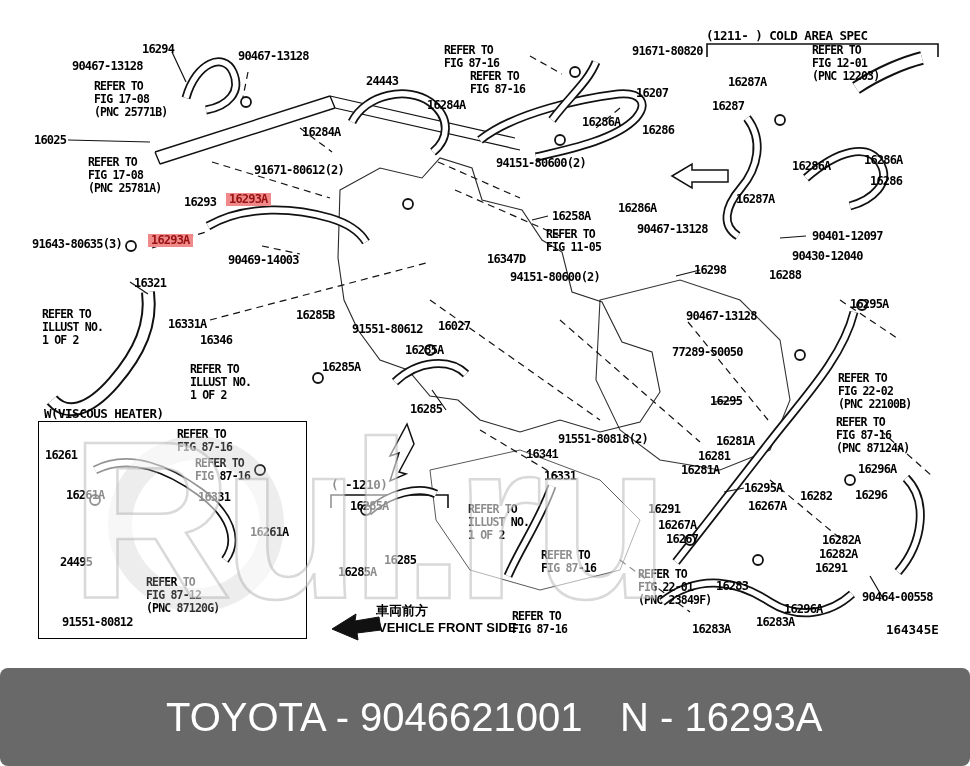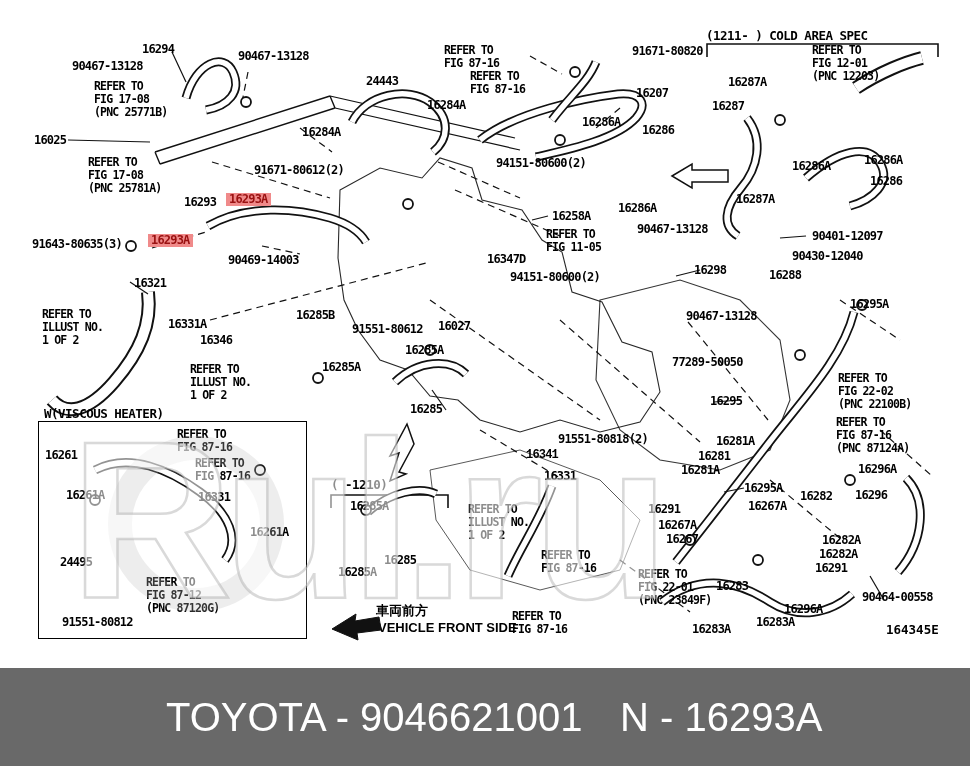--- a/index.html
+++ b/index.html
@@ -213,21 +213,21 @@
         <div class="lbl" style="left: 736px; top: 193px;">16287A</div>
         <div class="lbl" style="left: 792px; top: 160px;">16286A</div>
         <div class="lbl" style="left: 864px; top: 154px;">16286A</div>
         <div class="lbl" style="left: 870px; top: 175px;">16286</div>
         <div class="lbl" style="left: 812px; top: 230px;">90401-12097</div>
         <div class="lbl" style="left: 792px; top: 250px;">90430-12040</div>
         <div class="lbl" style="left: 694px; top: 264px;">16298</div>
         <div class="lbl" style="left: 769px; top: 269px;">16288</div>
         <div class="lbl" style="left: 686px; top: 310px;">90467-13128</div>
         <div class="lbl" style="left: 850px; top: 298px;">16295A</div>
-        <div class="lbl" style="left: 672px; top: 356px; text-align: right;">77289-50050</div>
+        <div class="lbl" style="left: 672px; top: 346px; text-align: right;">77289-50050</div>
         <div class="lbl" style="left: 710px; top: 395px;">16295</div>
         <div class="lbl ref" style="left: 838px; top: 372px;">REFER TO
 FIG 22-02
 (PNC 22100B)</div>
         <div class="lbl ref" style="left: 836px; top: 416px;">REFER TO
 FIG 87-16
 (PNC 87124A)</div>
         <div class="lbl" style="left: 558px; top: 433px;">91551-80818(2)</div>
         <div class="lbl" style="left: 716px; top: 435px;">16281A</div>
         <div class="lbl" style="left: 698px; top: 450px;">16281</div>
@@ -272,17 +272,17 @@
         <div class="lbl" style="left: 198px; top: 491px;">16331</div>
         <div class="lbl" style="left: 250px; top: 526px;">16261A</div>
         <div class="lbl" style="left: 60px; top: 556px;">24495</div>
         <div class="lbl ref" style="left: 146px; top: 576px;">REFER TO
 FIG 87-12
 (PNC 87120G)</div>
         <div class="lbl" style="left: 62px; top: 616px;">91551-80812</div>
       </div>
   </div>
 
-  <div class="footer" id="footer" style="background: rgb(105, 105, 105);">
+  <div class="footer" id="footer" style="background: rgb(105, 105, 105); border-radius: 8px;">
     <span class="f-left">TOYOTA - 9046621001</span>
     <span class="f-right">N - 16293A</span>
   </div>
 </div>
 
 </body></html>

